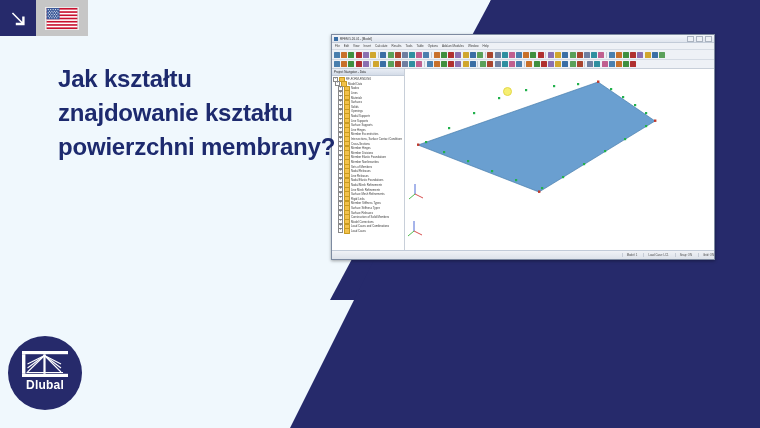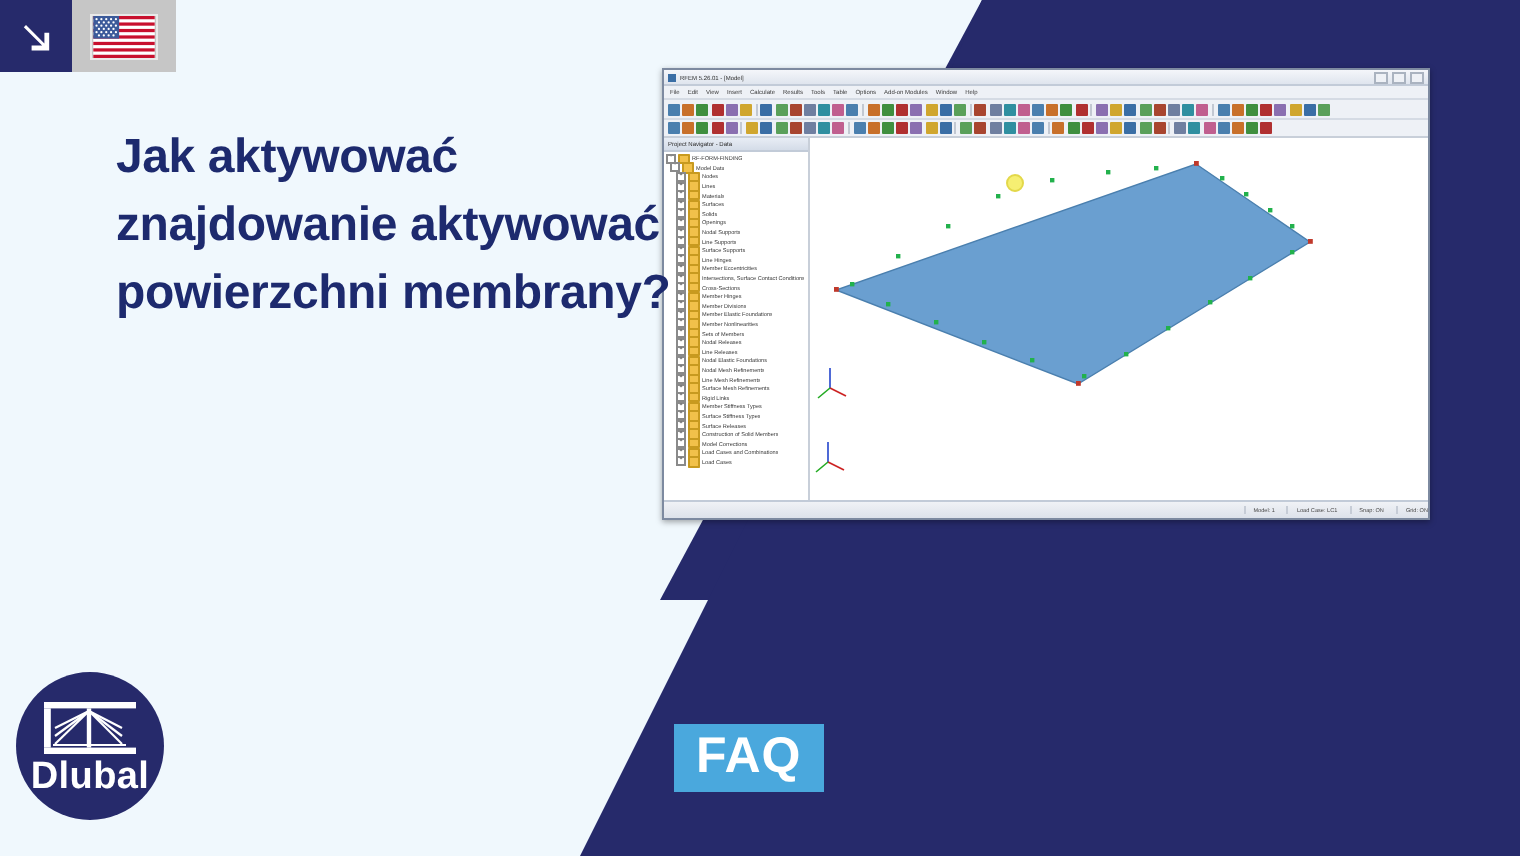--- a/index.html
+++ b/index.html
@@ -103,21 +103,21 @@
     width: 46px;
     height: 26px;
   }
   .logo-text {
     position: absolute;
     left: 0;
     top: 42px;
     width: 74px;
     text-align: center;
     color: #ffffff;
-    font-size: 19px;
+    font-size: 12px;
     font-weight: bold;
     letter-spacing: 0.2px;
   }
 
   
   .faq-row {
     position: absolute;
     left: 337px;
     top: 362px;
     display: flex;
@@ -385,21 +385,21 @@
             <circle cx="14" cy="10" r="0.7"></circle>
           <circle cx="3.5" cy="12" r="0.7"></circle>
             <circle cx="6.5" cy="12" r="0.7"></circle>
             <circle cx="9.5" cy="12" r="0.7"></circle>
             <circle cx="12.5" cy="12" r="0.7"></circle>
         </g>
       </svg>
     </div>
   </div>
 
-  <div class="headline">Jak aktywować znajdowanie aktywować powierzchni membrany?</div>
+  <div class="headline">Jak kształtu znajdowanie kształtu powierzchni membrany?</div>
 
   <div class="logo">
     <svg class="logo-mark" viewBox="0 0 46 26">
       <rect x="0" y="0" width="46" height="3.2" fill="#ffffff"></rect>
       <rect x="0" y="22.8" width="46" height="3.2" fill="#ffffff"></rect>
       <rect x="0" y="3.2" width="3.4" height="19.6" fill="#ffffff"></rect>
       <rect x="21.4" y="3.2" width="2.2" height="19.6" fill="#ffffff"></rect>
       <g stroke="#ffffff" stroke-width="1.1" fill="none">
         <line x1="22.5" y1="4.5" x2="5.5" y2="13"></line>
         <line x1="22.5" y1="4.5" x2="5.5" y2="17"></line>
@@ -407,21 +407,20 @@
         <line x1="22.5" y1="4.5" x2="39" y2="13"></line>
         <line x1="22.5" y1="4.5" x2="39" y2="17"></line>
         <line x1="22.5" y1="4.5" x2="39" y2="21"></line>
         <line x1="4.5" y1="21.5" x2="41" y2="21.5"></line>
       </g>
     </svg>
     <div class="logo-text">Dlubal</div>
   </div>
 
   <div class="faq-row">
-    <div class="faq-badge">FAQ</div>
   </div>
 
   <div class="app-window">
 
     <div class="app-titlebar">
       <div class="app-title-icon"></div>
       <div class="app-title-text">RFEM 5.26.01 - [Model]</div>
       <div class="win-btns">
         <div class="win-btn"></div>
         <div class="win-btn"></div>

